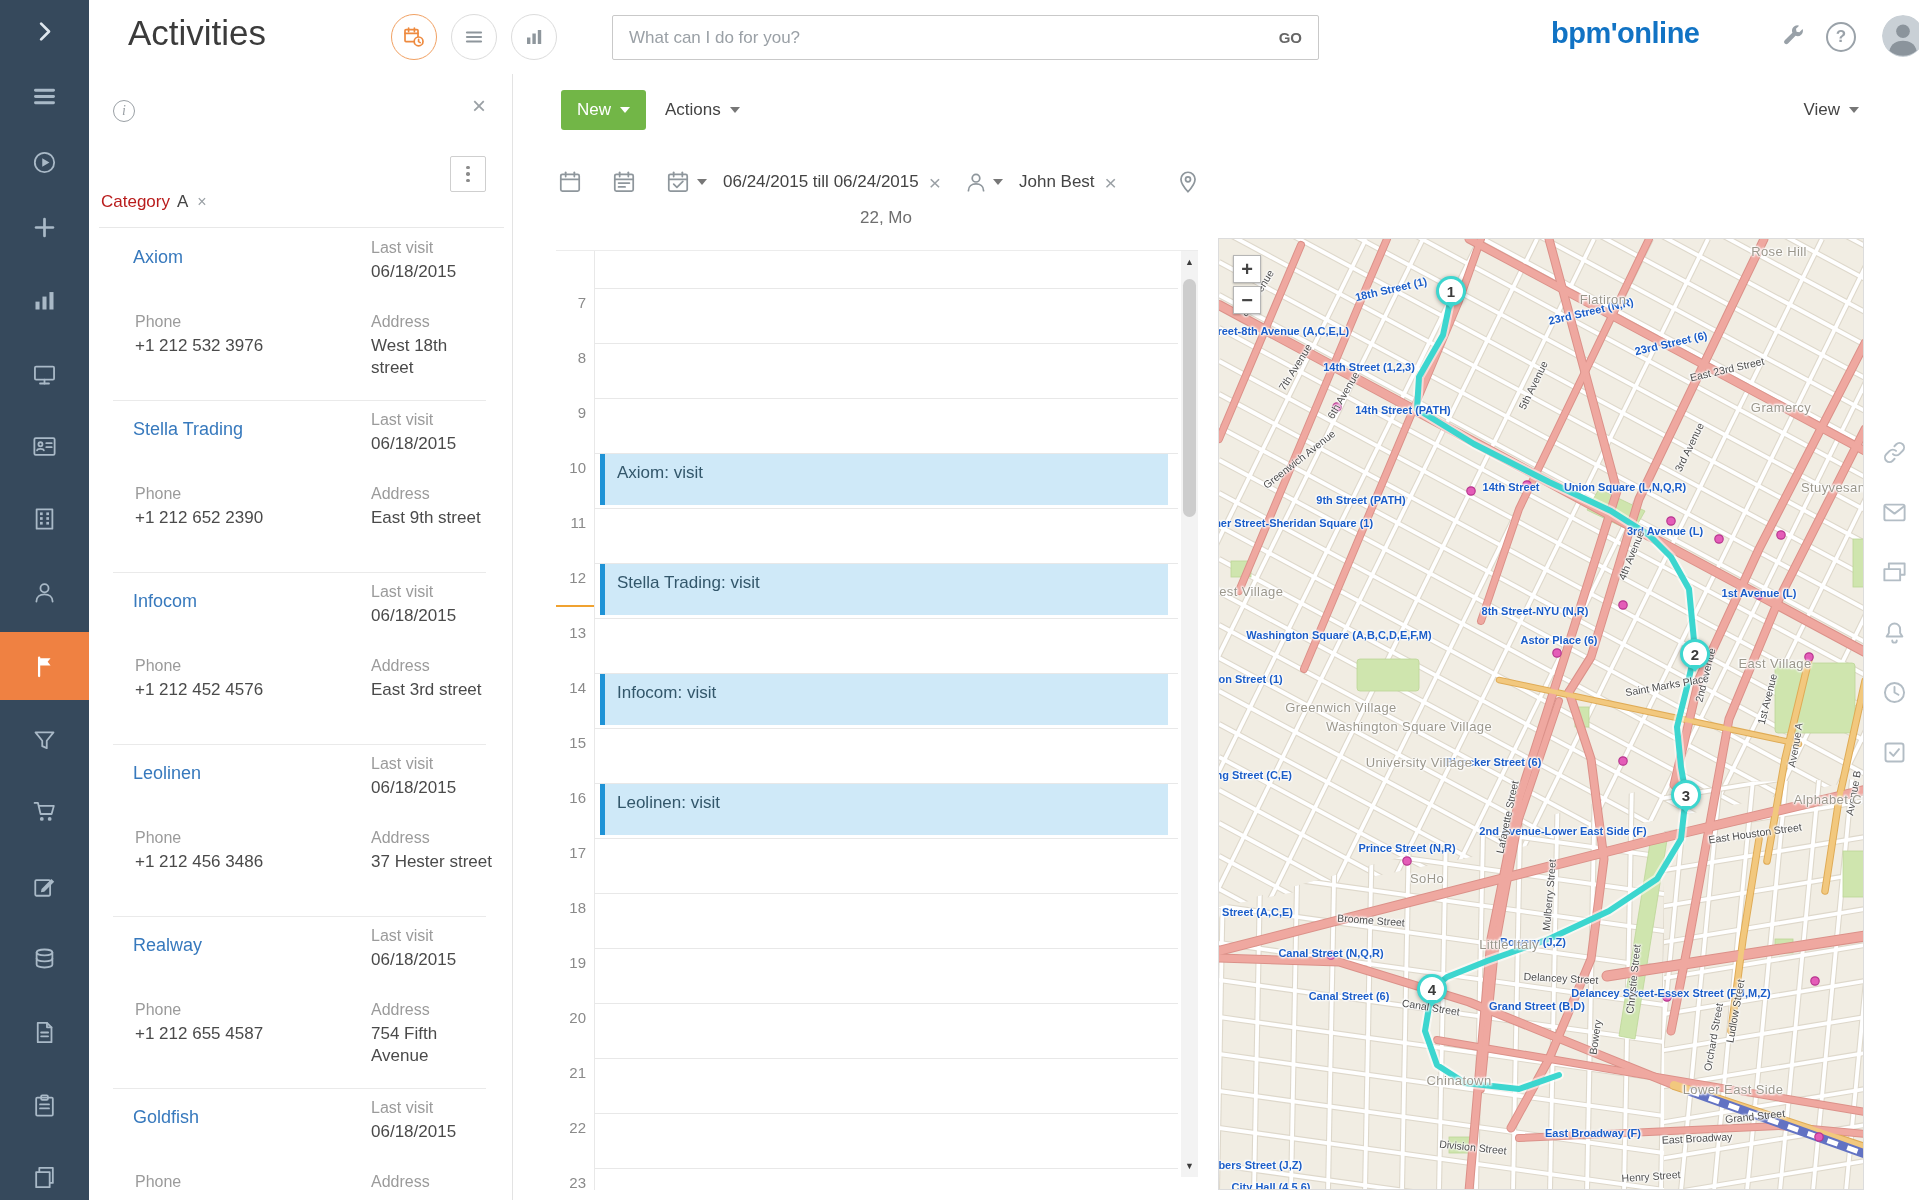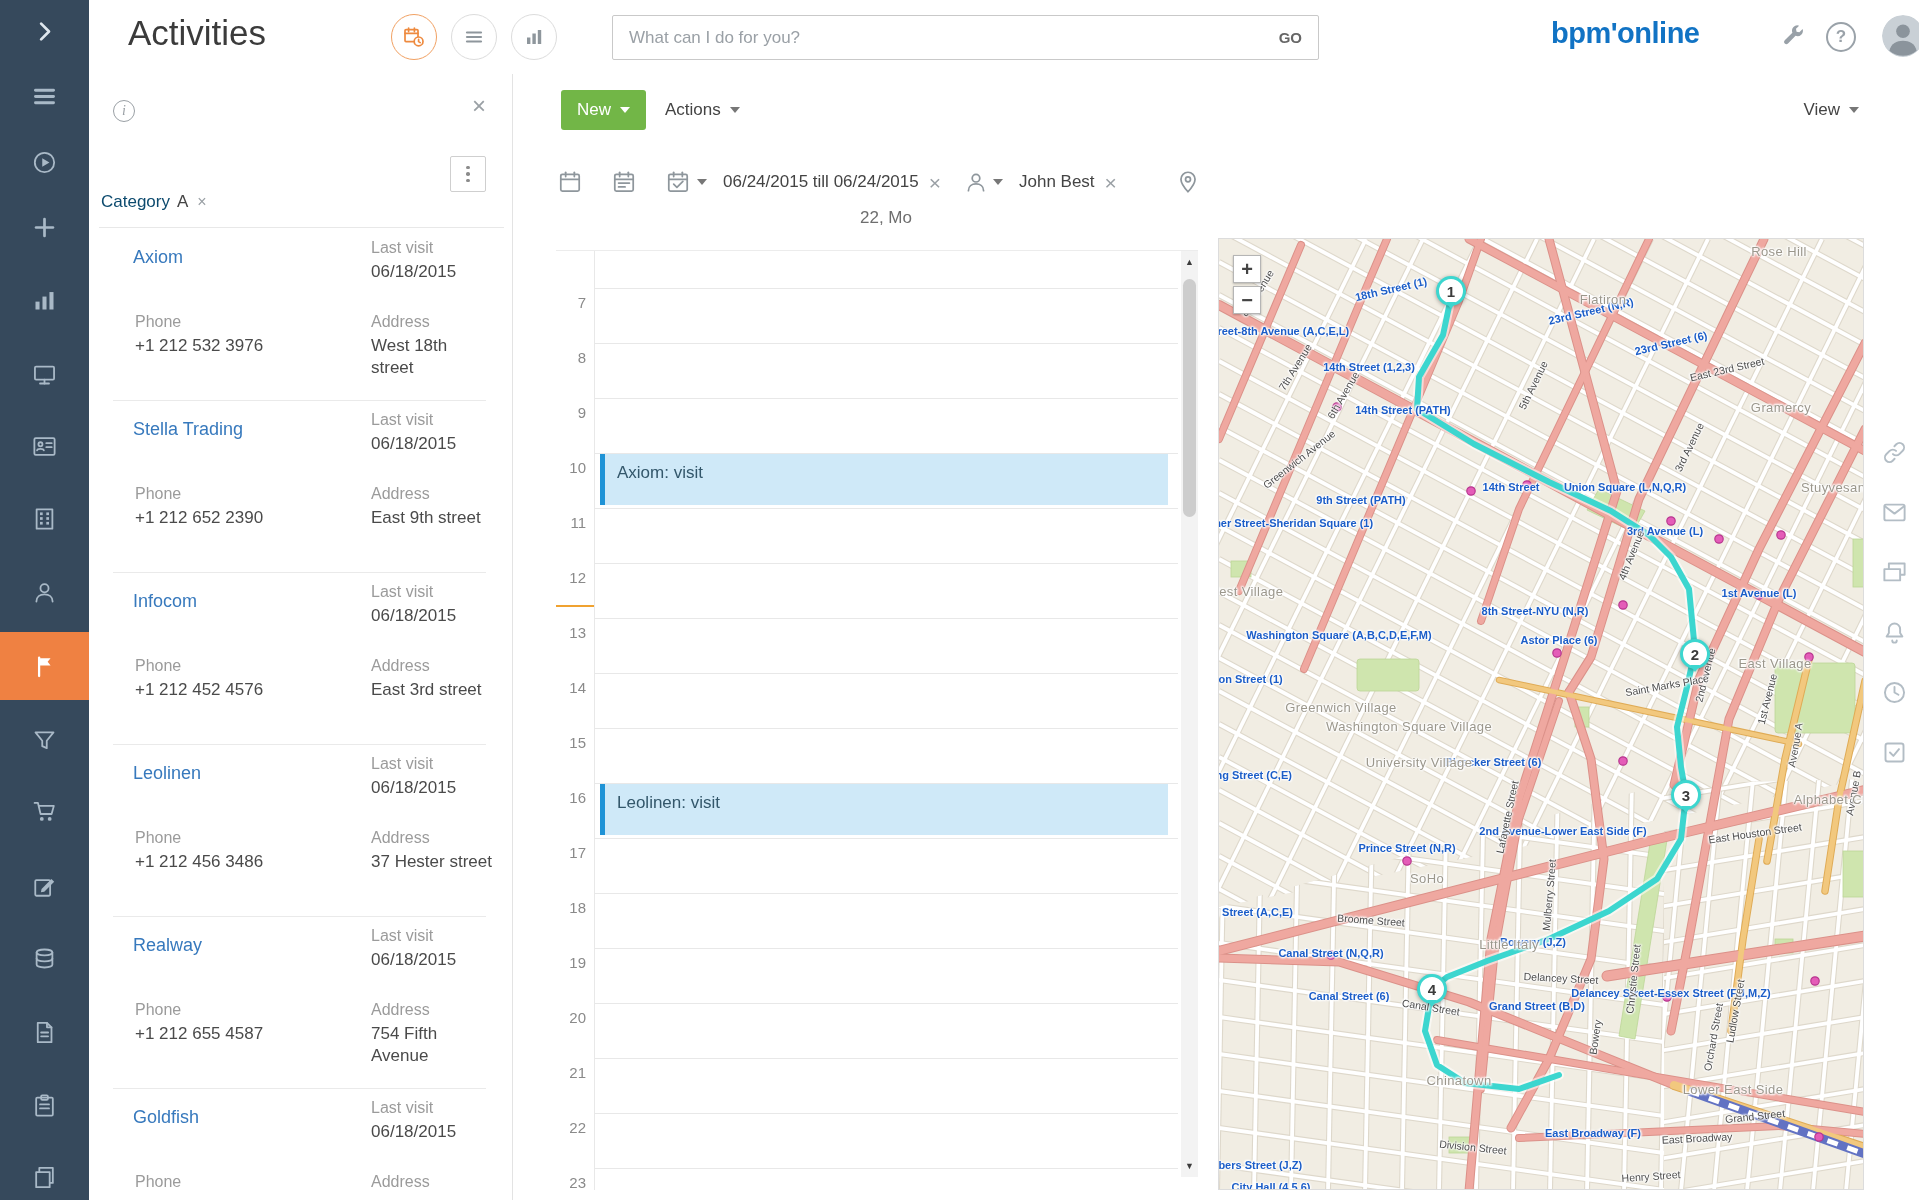--- a/index.html
+++ b/index.html
@@ -35,21 +35,21 @@
   .help-btn{position:absolute;left:1737px;top:22px;width:30px;height:30px;border:2px solid #9aa2a9;border-radius:50%;color:#9aa2a9;font-weight:bold;font-size:17px;display:flex;align-items:center;justify-content:center;cursor:pointer;}
   .avatar{position:absolute;right:-5px;top:15px;width:42px;height:42px;border-radius:50%;overflow:hidden;cursor:pointer;}
 
   
   .left-panel{position:absolute;left:89px;top:74px;width:424px;bottom:0;background:#fff;border-right:1px solid #e3e3e3;overflow:hidden;z-index:10;}
   .lp-info{position:absolute;left:24px;top:26px;width:22px;height:22px;border:1.5px solid #9aa0a5;border-radius:50%;color:#9aa0a5;font-size:14px;display:flex;align-items:center;justify-content:center;font-family:"Liberation Serif",serif;font-style:italic;cursor:pointer;}
   .lp-close{position:absolute;right:26px;top:20px;font-size:24px;color:#9aa0a5;cursor:pointer;line-height:1;}
   .lp-dots{position:absolute;right:26px;top:82px;width:36px;height:36px;border:1px solid #cfcfcf;border-radius:2px;display:flex;flex-direction:column;gap:3px;align-items:center;justify-content:center;cursor:pointer;background:#fff;}
   .lp-dots i{width:3.5px;height:3.5px;border-radius:50%;background:#8b8b8b;}
   .lp-tag{position:absolute;left:12px;top:118px;font-size:17px;display:flex;align-items:center;gap:7px;}
-  .lp-tag .tlabel{color:#0c4a6e;text-align:right;}
+  .lp-tag .tlabel{color:#b91c1c;text-align:right;}
   .lp-tag .tvalue{color:#444;}
   .lp-tag .tx{color:#9aa0a5;font-size:16px;cursor:pointer;margin-left:2px;line-height:1;}
   .lp-divider{position:absolute;left:10px;right:8px;top:153px;border-top:1px solid #e8e8e8;}
   .company-list{position:absolute;left:0;right:0;top:155px;bottom:0;overflow:hidden;}
   .entry{position:relative;height:172px;margin:0 26px 0 24px;border-bottom:1px solid #eaeaea;}
   .cname{position:absolute;left:20px;top:18px;font-size:18px;color:#3779bd;cursor:pointer;text-decoration:none;}
   .fld{position:absolute;}
   .fld .flab{font-size:16px;color:#9b9b9b;margin-bottom:4px;}
   .fld .fval{font-size:17px;color:#4a4a4a;line-height:1.3;}
   .f-visit{left:258px;top:10px;width:124px;}
@@ -489,20 +489,26 @@
         <div class="hline" style="top: 752px;"></div>
         <div class="hlabel" style="top: 758px;">20</div>
         <div class="hline" style="top: 807px;"></div>
         <div class="hlabel" style="top: 813px;">21</div>
         <div class="hline" style="top: 862px;"></div>
         <div class="hlabel" style="top: 868px;">22</div>
         <div class="hline" style="top: 917px;"></div>
         <div class="hlabel" style="top: 923px;">23</div>
         <div class="event" style="top: 203px; height: 51px;">
           <div class="etitle">Axiom: visit</div>
+        </div>
+        <div class="event" style="top: 313px; height: 51px;">
+          <div class="etitle">Stella Trading: visit</div>
+        </div>
+        <div class="event" style="top: 423px; height: 51px;">
+          <div class="etitle">Infocom: visit</div>
         </div>
         <div class="event" style="top: 533px; height: 51px;">
           <div class="etitle">Leolinen: visit</div>
         </div>
       </div>
 
     <div class="map">
       <svg id="mapsvg" width="646" height="952" viewBox="0 0 646 952">
         <defs>
           <clipPath id="clipU">

